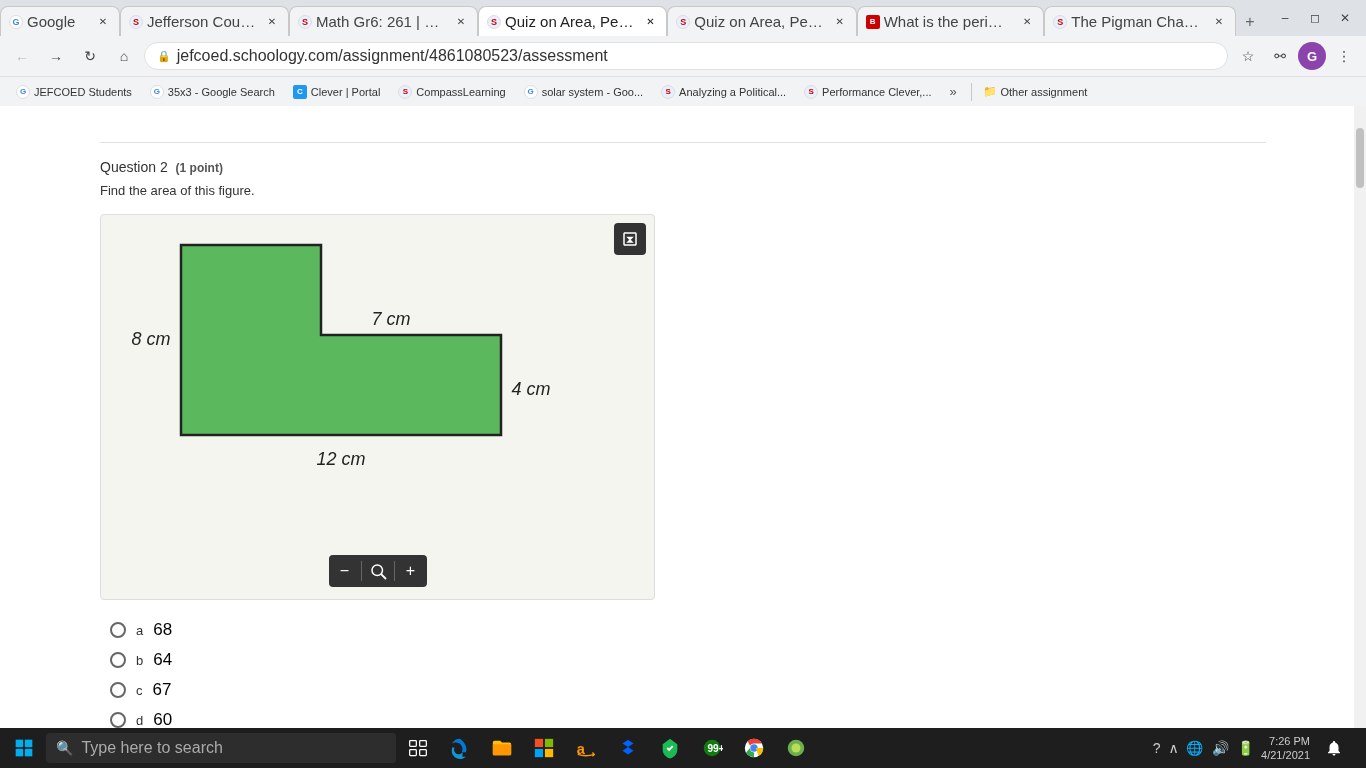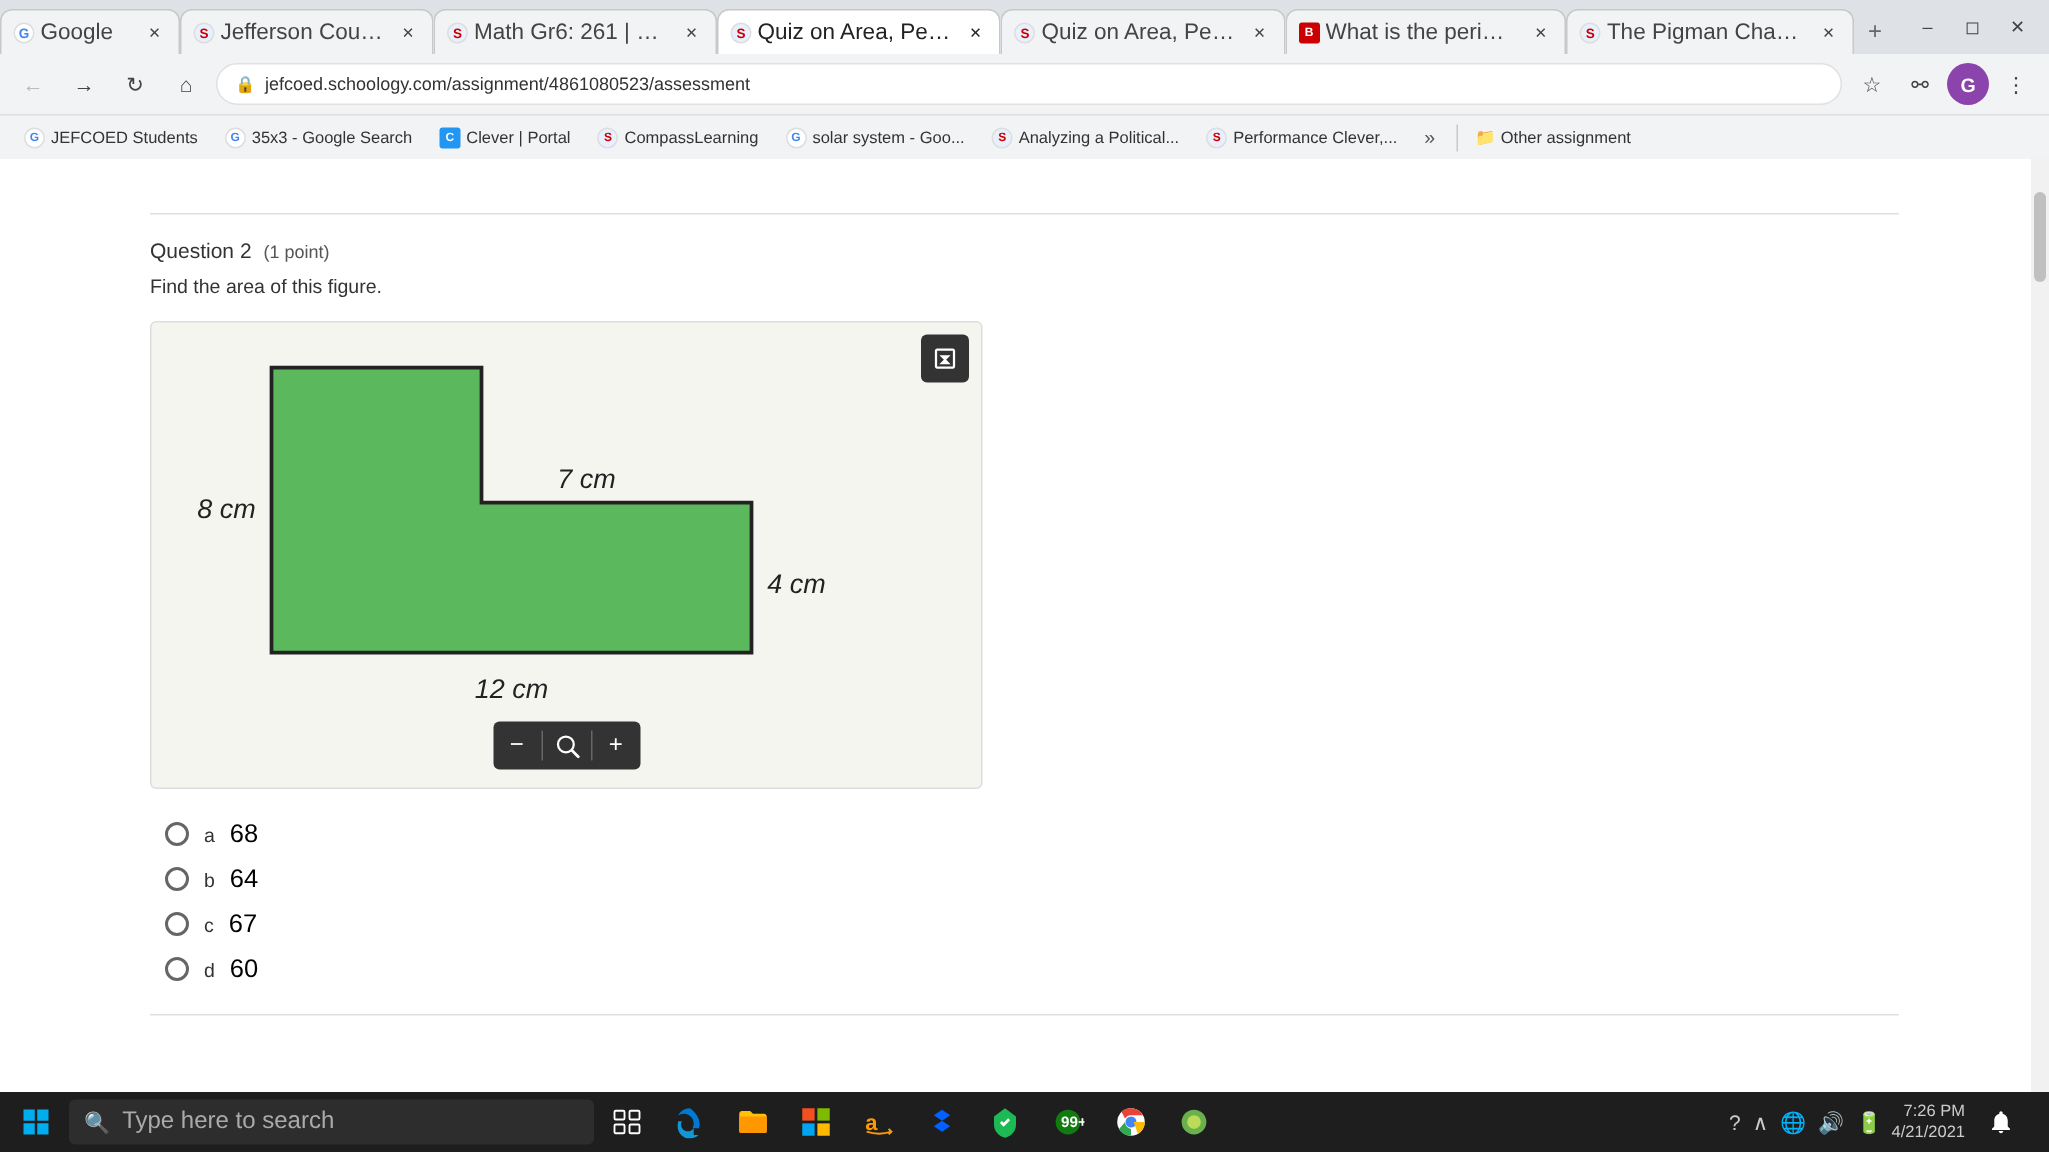--- a/index.html
+++ b/index.html
@@ -19,21 +19,21 @@
     .new-tab-btn { width: 28px; height: 28px; display: flex; align-items: center; justify-content: center; border-radius: 50%; cursor: pointer; font-size: 16px; color: #666; }
     .window-controls { display: flex; align-items: center; gap: 4px; padding: 0 8px; }
     .win-btn { width: 26px; height: 26px; display: flex; align-items: center; justify-content: center; border-radius: 4px; cursor: pointer; font-size: 12px; color: #444; }
 
     
     .address-bar { height: 40px; background: #f1f3f4; display: flex; align-items: center; padding: 4px 8px; gap: 6px; }
     .nav-btn { width: 28px; height: 28px; border-radius: 50%; display: flex; align-items: center; justify-content: center; cursor: pointer; font-size: 14px; color: #444; }
     .nav-btn.disabled { color: #bbb; cursor: default; }
     .url-bar { flex: 1; height: 28px; background: #fff; border-radius: 14px; display: flex; align-items: center; padding: 0 12px; font-size: 12px; color: #333; border: 1px solid #e0e0e0; gap: 6px; }
     .url-lock { font-size: 11px; color: #555; }
-    .url-text { flex: 1; font-size: 12px; color: #333; }
+    .url-text { flex: 1; font-size: 16px; color: #333; }
     .address-icons { display: flex; align-items: center; gap: 4px; }
     .addr-icon { width: 28px; height: 28px; border-radius: 50%; display: flex; align-items: center; justify-content: center; cursor: pointer; font-size: 14px; color: #444; }
     .profile-icon { width: 28px; height: 28px; border-radius: 50%; background: #8B44AC; color: white; display: flex; align-items: center; justify-content: center; font-size: 13px; font-weight: bold; cursor: pointer; }
 
     
     .bookmarks-bar { height: 30px; background: #f1f3f4; display: flex; align-items: center; padding: 0 8px; gap: 2px; border-top: 1px solid #e0e0e0; overflow: hidden; }
     .bookmark-item { height: 24px; display: flex; align-items: center; padding: 0 8px; gap: 4px; border-radius: 4px; cursor: pointer; font-size: 11px; color: #333; white-space: nowrap; }
     .bookmarks-more { padding: 0 8px; cursor: pointer; font-size: 13px; color: #555; }
     .bookmarks-divider { width: 1px; height: 18px; background: #c8c8c8; margin: 0 4px; }
     .bookmarks-folder { display: flex; align-items: center; gap: 3px; font-size: 11px; color: #333; cursor: pointer; padding: 0 6px; }
@@ -47,21 +47,21 @@
 
     
     .page-content { flex: 1; padding: 20px 100px; overflow: hidden; }
 
     
     .question-header { font-size: 14px; color: #333; margin-bottom: 8px; }
     .question-text { font-size: 13px; color: #333; margin-bottom: 16px; }
 
     
     .figure-container { width: 555px; background: #f5f5f0; border: 1px solid #ddd; border-radius: 4px; position: relative; margin-bottom: 20px; }
-    .figure-inner { padding: 20px; position: relative; height: 310px; }
+    .figure-inner { padding: 20px; position: relative; height: 384px; }
 
     
     .expand-icon { position: absolute; top: 8px; right: 8px; width: 32px; height: 32px; background: #333; border-radius: 4px; display: flex; align-items: center; justify-content: center; cursor: pointer; }
     .expand-icon svg { width: 18px; height: 18px; fill: white; }
 
     
     .zoom-controls { position: absolute; bottom: 12px; left: 50%; transform: translateX(-50%); background: #333; border-radius: 4px; display: flex; align-items: center; gap: 0; height: 32px; }
     .zoom-btn { width: 32px; height: 32px; display: flex; align-items: center; justify-content: center; color: white; cursor: pointer; font-size: 16px; }
     .zoom-separator { width: 1px; height: 20px; background: #666; }
     .zoom-lens { color: white; font-size: 16px; padding: 0 4px; }
@@ -234,21 +234,21 @@
     </div>
   </div>
 
   <div class="content-area">
     <div class="page-content">
 
       <div class="divider"></div>
 
       <div class="question-header">
         <span>Question 2</span>
-        <span style="font-size:12px;color:#555;margin-left:4px;">(1 point)</span>
+        <span style="font-size:12px;color:#555;margin-left:4px;font-weight:bold;">(1 point)</span>
       </div>
 
       <div class="question-text">Find the area of this figure.</div>
 
       <div class="figure-container">
         <div class="figure-inner">
 
           <div class="expand-icon">
             <svg viewBox="0 0 24 24">
               <path d="M19 3H5c-1.1 0-2 .9-2 2v14c0 1.1.9 2 2 2h14c1.1 0 2-.9 2-2V5c0-1.1-.9-2-2-2zm0 16H5V5h14v14zM7 17l5-5 5 5H7zm0-8h10L12 14 7 9z" fill="white"></path>

